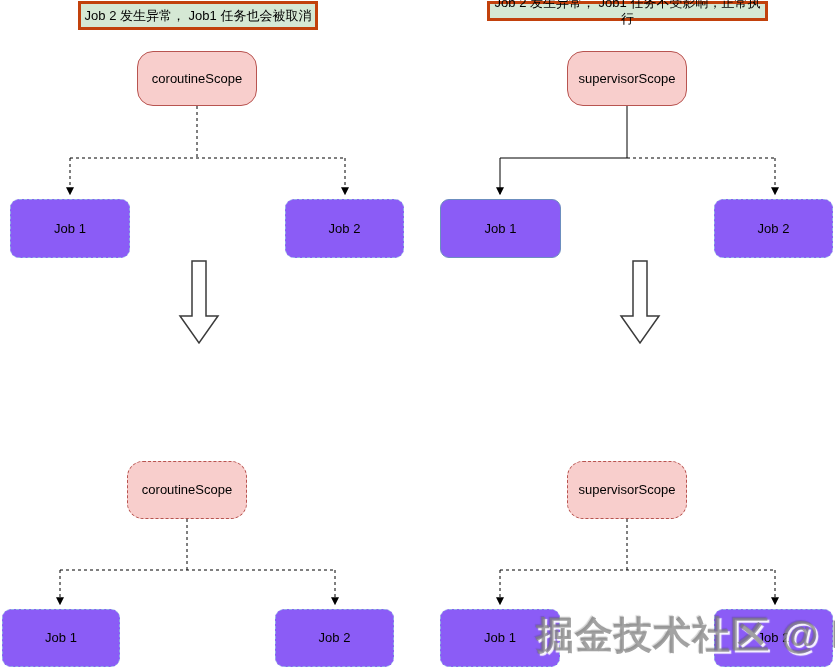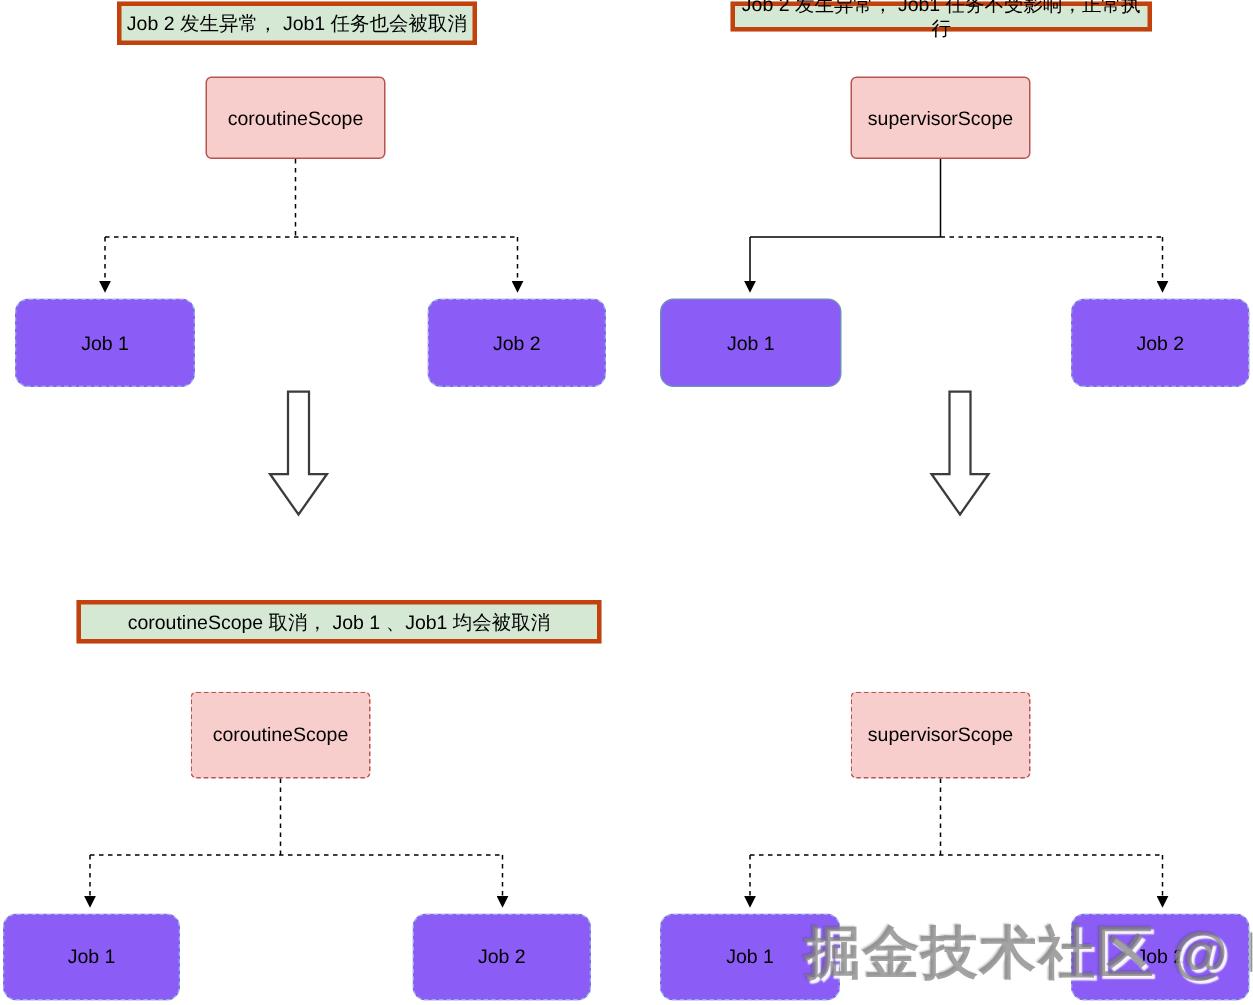--- a/index.html
+++ b/index.html
@@ -9,21 +9,21 @@
   }
   .layer{position:absolute;left:0;top:0;width:835px;height:670px;}
   .node{
     position:absolute;display:flex;align-items:center;justify-content:center;
     box-sizing:border-box;font-size:13px;color:#000;text-align:center;line-height:1.2;
   }
   .caption{
     background:#d5e8d4;border:3px solid #c2410c;
   }
   .scope{
-    background:#f8cecc;border-radius:4px;
+    background:#f8cecc;border-radius:16px;
   }
   .scope.solid{border:1px solid #b85450;}
   .scope.dashed{border:1px dashed #b85450;}
   .job{
     background:#8b5cf6;border-radius:9px;
   }
   .job.solid{border:1px solid #6c8ebf;}
   .job.dashed{border:1px dashed #8fb1e3;}
   .watermark{
     position:absolute;left:536px;top:610px;z-index:5;
@@ -81,21 +81,20 @@
   <div class="node caption" style="left:78px;top:1px;width:240px;height:29px">Job 2 发生异常，  Job1 任务也会被取消</div>
   <div class="node scope solid" style="left:137px;top:51px;width:120px;height:55px">coroutineScope</div>
   <div class="node job dashed" style="left:10px;top:199px;width:120px;height:59px">Job 1</div>
   <div class="node job dashed" style="left:285px;top:199px;width:119px;height:59px">Job 2</div>
 
   <div class="node caption" style="left:487px;top:1px;width:281px;height:20px">Job 2 发生异常，  Job1 任务不受影响，正常执行</div>
   <div class="node scope solid" style="left:567px;top:51px;width:120px;height:55px">supervisorScope</div>
   <div class="node job solid" style="left:440px;top:199px;width:121px;height:59px">Job 1</div>
   <div class="node job dashed" style="left:714px;top:199px;width:119px;height:59px">Job 2</div>
 
-  <div class="node caption" style="left:51px;top:400px;width:350px;height:29px">coroutineScope 取消，  Job 1 、Job1 均会被取消</div>
   <div class="node scope dashed" style="left:127px;top:461px;width:120px;height:58px">coroutineScope</div>
   <div class="node job dashed" style="left:2px;top:609px;width:118px;height:58px">Job 1</div>
   <div class="node job dashed" style="left:275px;top:609px;width:119px;height:58px">Job 2</div>
 
   <div class="node scope dashed" style="left:567px;top:461px;width:120px;height:58px">supervisorScope</div>
   <div class="node job dashed" style="left:440px;top:609px;width:120px;height:58px">Job 1</div>
   <div class="node job dashed" style="left:714px;top:609px;width:119px;height:58px">Job 2</div>
 
   <div class="watermark">掘金技术社区 @ Lstone</div>
 

